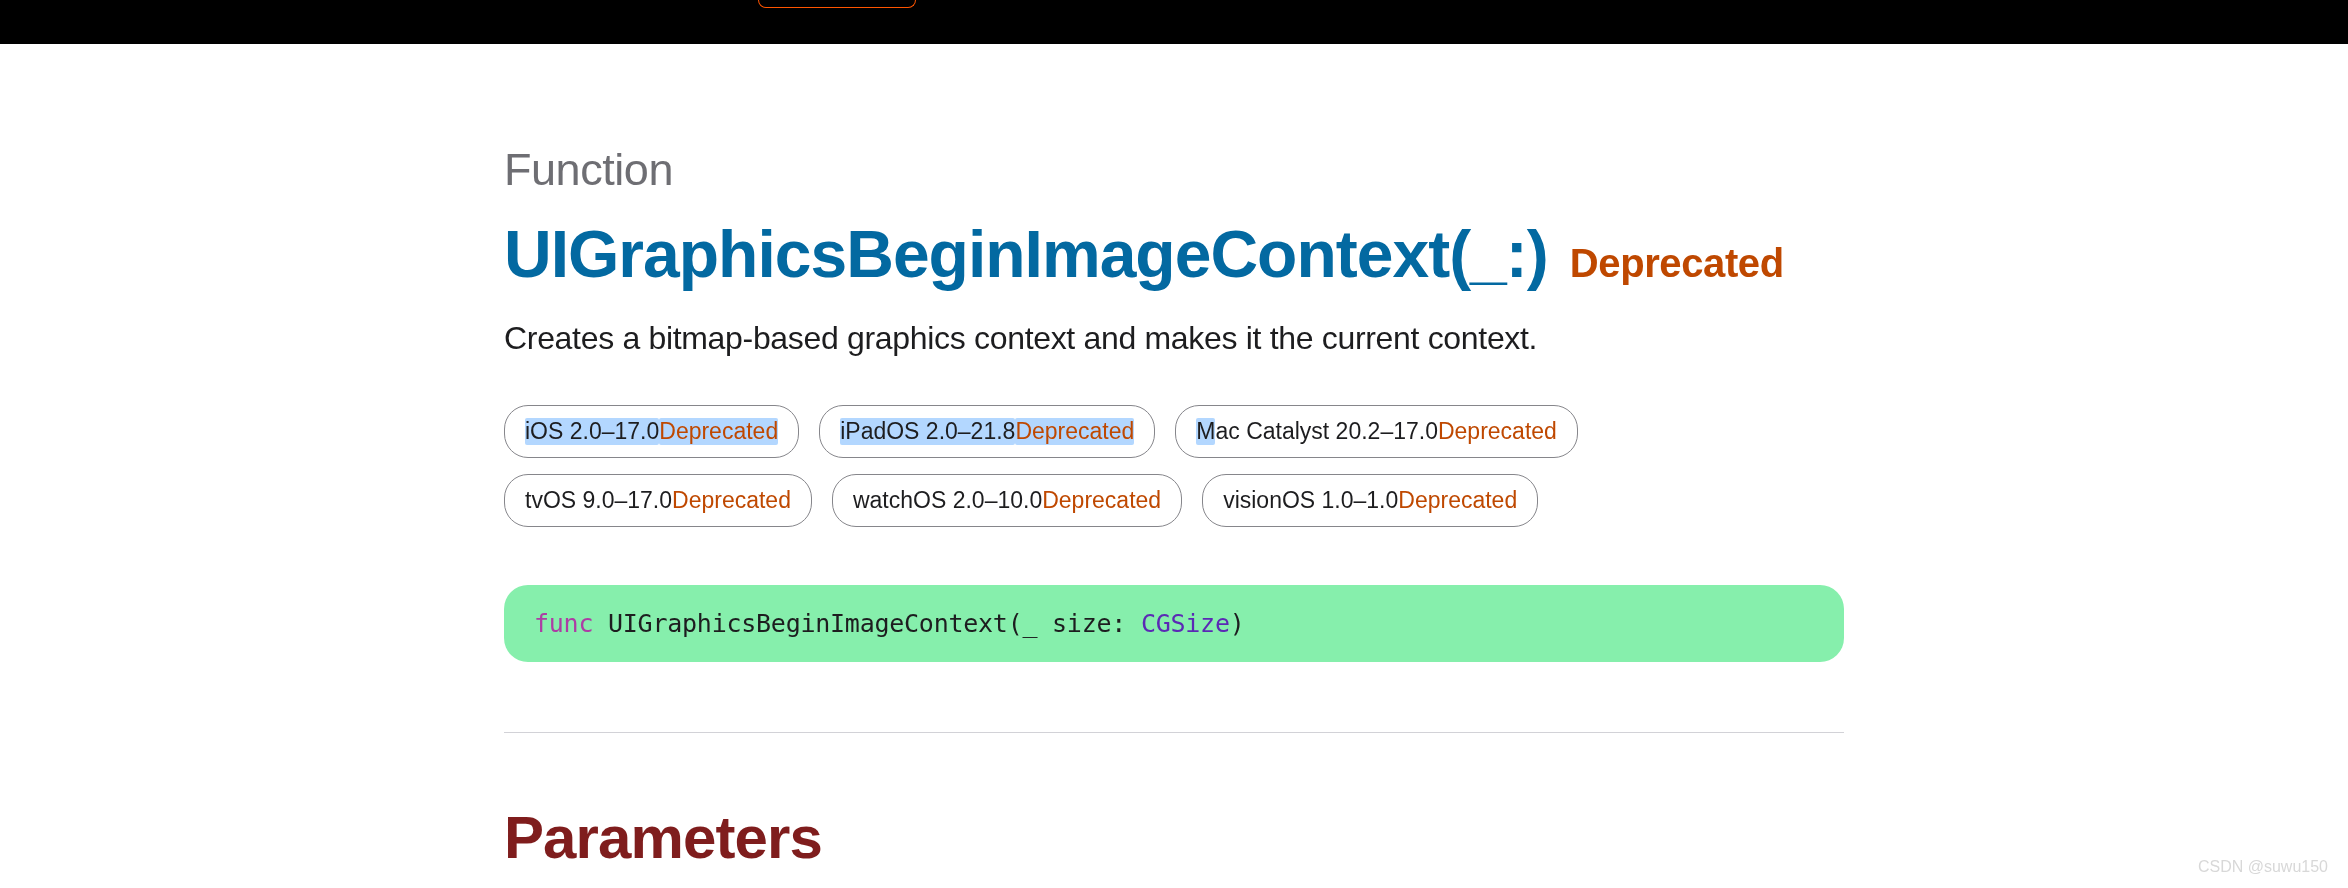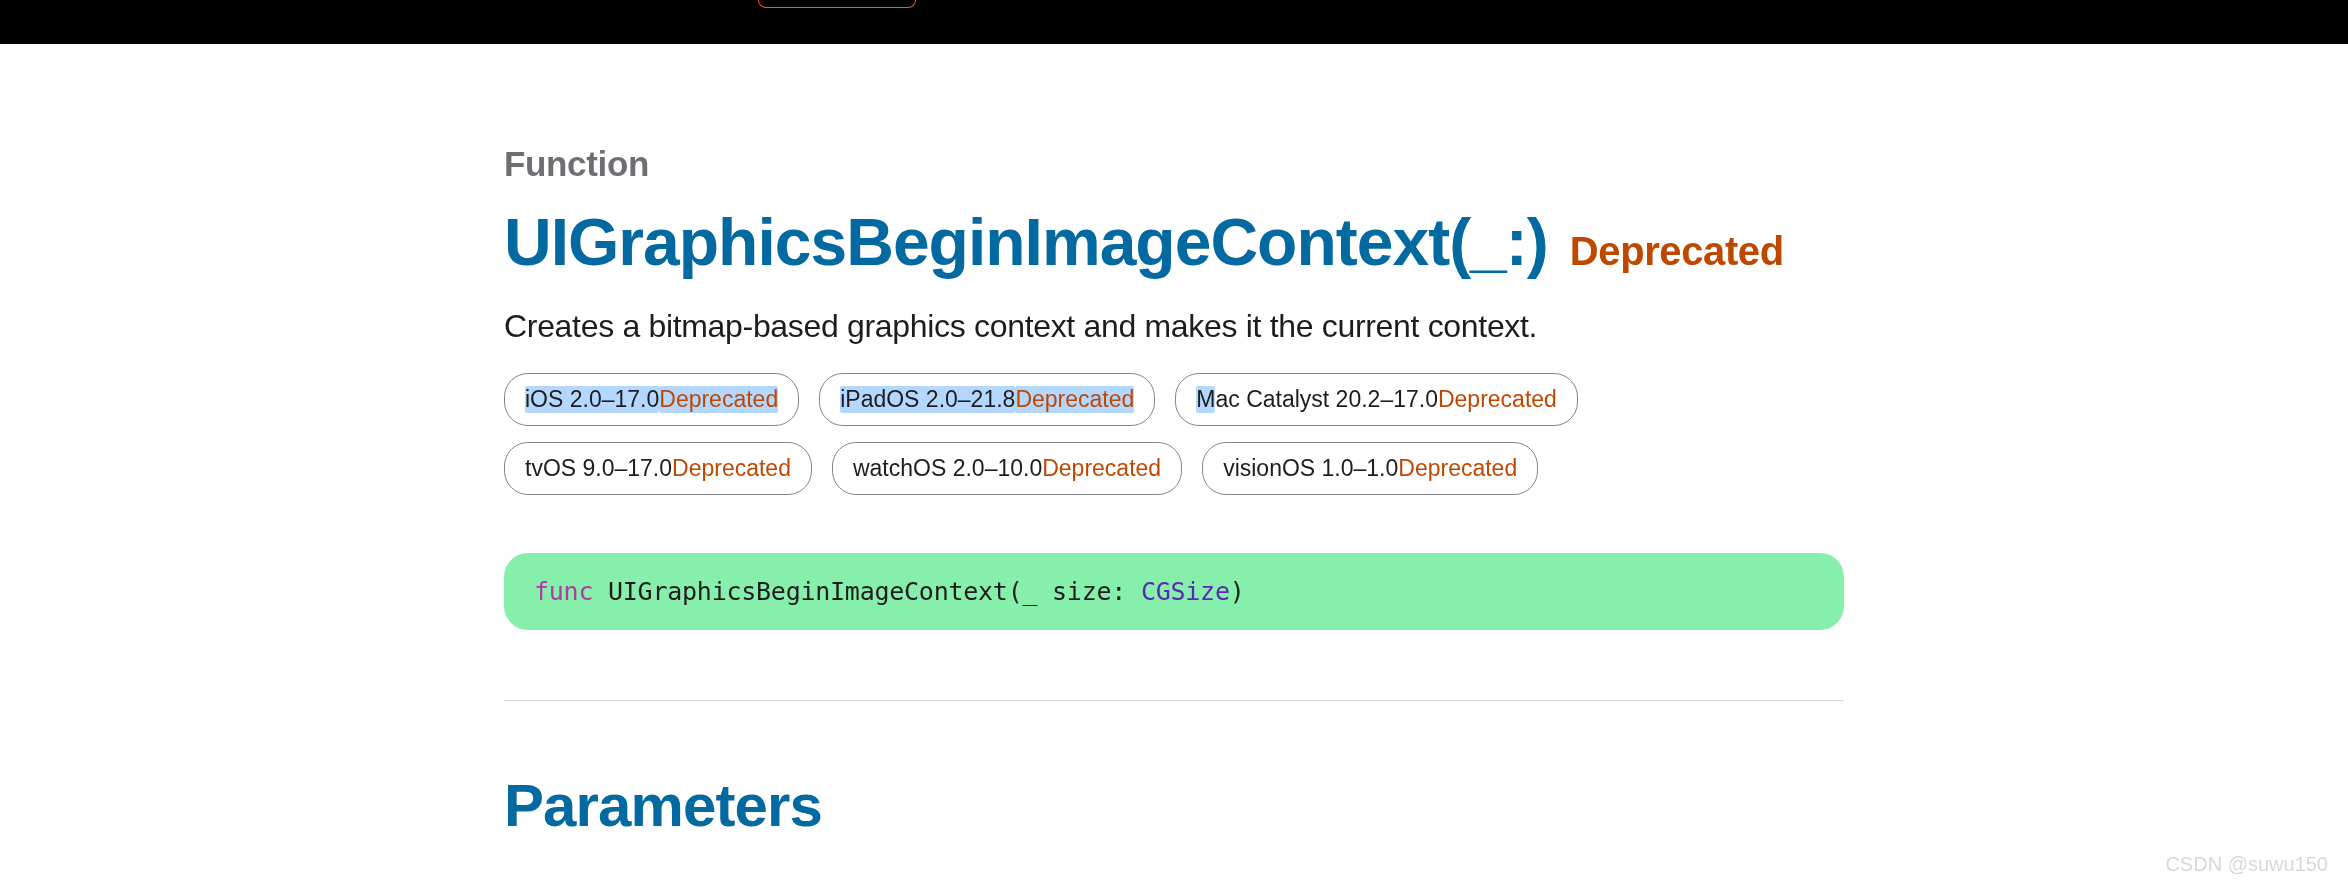--- a/index.html
+++ b/index.html
@@ -33,22 +33,22 @@
       border-radius: 0 0 10px 10px;
     }
     
     .content {
       max-width: 1860px;
       margin: 0 auto;
       padding: 100px 260px 0 260px;
     }
     
     .eyebrow {
-      font-size: 35px;
-      font-weight: 700;
+      font-size: 45px;
+      font-weight: 400;
       color: #6e6e73;
       letter-spacing: -0.01em;
       margin-bottom: 20px;
     }
     
     .title-row {
       display: flex;
       align-items: baseline;
       gap: 22px;
       margin-bottom: 28px;
@@ -66,21 +66,21 @@
       font-weight: 600;
       color: #bf4800;
       letter-spacing: -0.01em;
     }
     
     .description {
       font-size: 32px;
       font-weight: 400;
       color: #1d1d1f;
       letter-spacing: -0.01em;
-      margin-bottom: 28px;
+      margin-bottom: 48px;
     }
     
     .pills {
       display: flex;
       flex-wrap: wrap;
       gap: 16px 20px;
       margin-bottom: 58px;
     }
     
     .pill {
@@ -120,28 +120,28 @@
     .divider {
       border: none;
       border-top: 1.5px solid #d2d2d7;
       margin-bottom: 70px;
     }
     
     .section-heading {
       font-size: 60px;
       font-weight: 700;
       letter-spacing: -0.015em;
-      color: #0369a1;
+      color: #7f1d1d;
     }
     
     .watermark {
       position: fixed;
       bottom: 12px;
       right: 20px;
-      font-size: 20px;
+      font-size: 16px;
       color: #d8d8d8;
       font-family: sans-serif;
     }
   </style>
 </head>
 <body>
 
 <div class="top-bar">
   <div class="top-bar-button"></div>
 </div>

